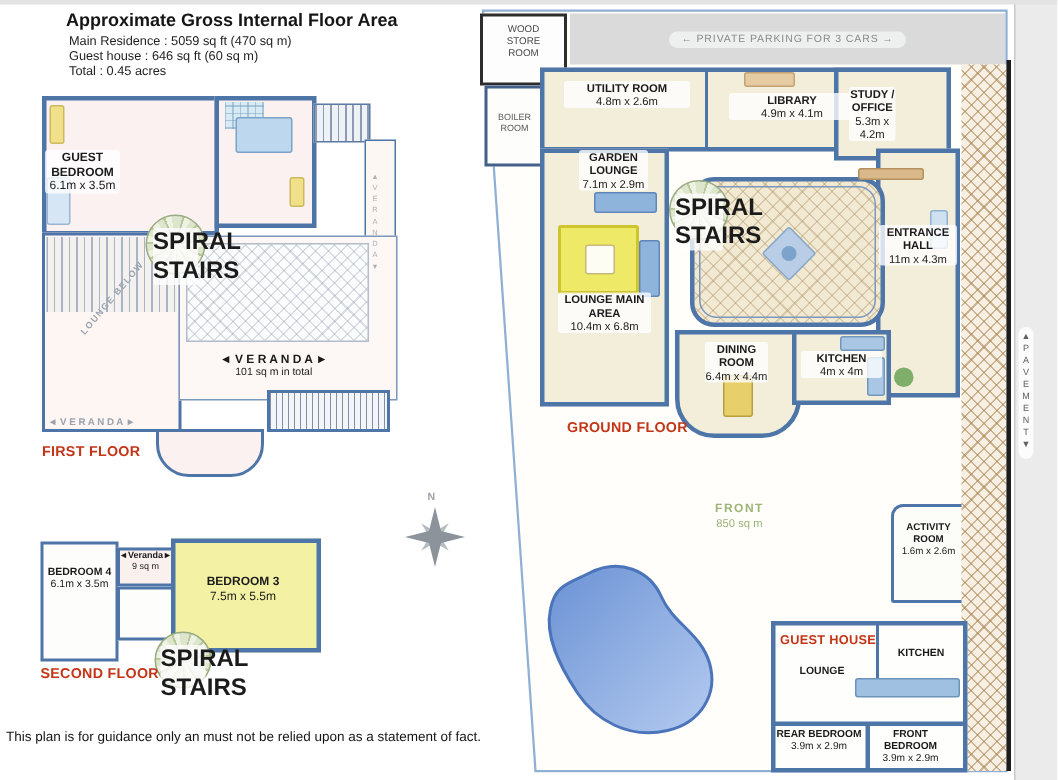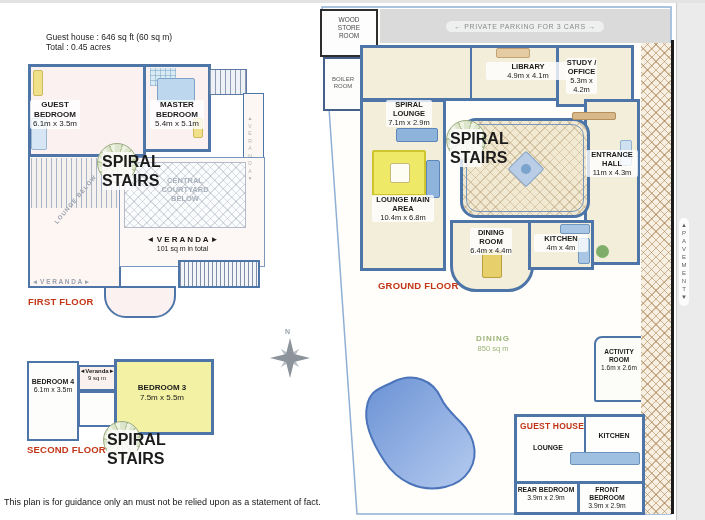--- a/index.html
+++ b/index.html
@@ -62,49 +62,46 @@
     <g transform="translate(355,368)">
       <path d="M38,14 C58,4 78,12 86,30 C94,48 112,54 118,74 C124,95 112,114 90,119 C64,125 42,112 30,94 C18,76 8,56 12,38 C15,22 24,21 38,14 Z" fill="url(#poolGrad)" stroke="#4b74ba" stroke-width="2"></path>
     </g>
     <g transform="translate(270,338)">
       <path d="M20,0 L24,16 L40,20 L24,24 L20,40 L16,24 L0,20 L16,16 Z" fill="#b7bcc3" transform="rotate(45 20 20) scale(0.65) translate(10.8 10.8)"></path>
       <path d="M20,0 L24,16 L40,20 L24,24 L20,40 L16,24 L0,20 L16,16 Z" fill="#8d939b"></path>
     </g>
   </svg>
   <div class="abs gray" style="left:285px;top:328px;font-size:7px;font-weight:bold;z-index:4">N</div>
 
+  <div class="hdr-title" style="left:44px;top:6px">Approximate Gross Internal Floor Area</div>
+  <div class="hdr-line" style="left:46px;top:22px">Main Residence : 5059 sq ft (470 sq m)</div>
   <div class="hdr-line" style="left:46px;top:32px">Guest house : 646 sq ft (60 sq m)</div>
   <div class="hdr-line" style="left:46px;top:42px">Total : 0.45 acres</div>
 
   <div class="wall pinkfill" style="left:28px;top:64px;width:118px;height:93px"></div>
   <div class="wall pinkfill" style="left:143px;top:64px;width:68px;height:88px"></div>
   <div class="checker" style="left:150px;top:68px;width:26px;height:18px"></div>
   <div class="hatch-roof" style="left:209px;top:69px;width:38px;height:26px"></div>
   <div class="wall2" style="left:243px;top:93px;width:21px;height:142px;border-width:1.5px;background:#fdf7f3"></div>
   <div class="vtext" style="left:247px;top:115px;font-size:5px;letter-spacing:1.5px;opacity:.55;background:transparent">▲VERANDA▼</div>
   <div class="wall2" style="left:28px;top:155px;width:93px;height:133px;border-width:2.5px;background:#fdf6f3"></div>
   <div class="hatch-roof" style="left:31px;top:158px;width:87px;height:50px;border:none;background:
     repeating-linear-gradient(90deg,#a9b5c6 0 1px,transparent 1px 5px),#f4f1ef"></div>
   <div class="rlabel nobg gray" style="left:44px;top:196px;width:64px;font-size:6px;font-weight:bold;transform:rotate(-50deg);letter-spacing:1px">LOUNGE BELOW</div>
   <div class="wall2" style="left:119px;top:157px;width:146px;height:110px;border-width:1.5px;border-color:#7b97bc;background:#fdf8f5"></div>
   <div class="hatch-gray" style="left:124px;top:162px;width:122px;height:66px"></div>
-  <div class="rlabel nobg" style="left:152px;top:176px;width:66px;font-size:7.5px;font-weight:bold;color:#a8b0bc">CENTRAL COURTYARD BELOW</div>
   <div class="hatch-rail" style="left:178px;top:260px;width:82px;height:28px"></div>
   <div class="wall2 pinkfill" style="left:104px;top:286px;width:72px;height:32px;border-width:2.5px;border-radius:0 0 22px 22px"></div>
 
   <div class="spiral" style="left:97px;top:143px;width:40px;height:40px"></div>
   <div class="rlabel sm" style="left:102px;top:152px;width:30px;font-weight:bold">SPIRAL STAIRS</div>
 
   <div class="rlabel" style="left:30px;top:100px;width:50px">
     <div class="rname" style="font-size:8px">GUEST BEDROOM</div>
     <div class="rdims" style="font-size:8px">6.1m x 3.5m</div>
-  </div>
-  <div class="rlabel" style="left:150px;top:100px;width:54px">
-    <div class="rname" style="font-size:8px">MASTER BEDROOM</div>
-    <div class="rdims" style="font-size:8px">5.4m x 5.1m</div>
   </div>
 
   <div class="rlabel nobg" style="left:130px;top:235px;width:105px">
     <div class="rname" style="font-size:8px">◄  V E R A N D A  ►</div>
     <div class="rdims" style="font-size:7px">101 sq m in total</div>
   </div>
   <div class="rlabel nobg gray" style="left:30px;top:278px;width:62px;font-size:6.5px;font-weight:bold">◄ V E R A N D A ►</div>
   <div class="floor-label" style="left:28px;top:296px">FIRST FLOOR</div>
 
   <div class="furn" style="left:33px;top:70px;width:10px;height:26px;background:#f0e08a;border:1px solid #cdb95e"></div>
@@ -153,30 +150,34 @@
   <div class="hatch-tan" style="left:460px;top:118px;width:130px;height:100px;border:3px solid #4e75a7;border-radius:16px;z-index:2;background:
        repeating-linear-gradient(45deg,rgba(170,140,95,.35) 0 1px,transparent 1px 7px),
        repeating-linear-gradient(-45deg,rgba(170,140,95,.35) 0 1px,transparent 1px 7px),#f1e9d2"></div>
   <div class="abs" style="left:466px;top:124px;width:118px;height:88px;border:1.5px solid #7b97bc;border-radius:12px;z-index:3"></div>
   <div class="furn" style="left:513px;top:156px;width:26px;height:26px;background:#b9cde6;border:1px solid #87a6c6;transform:rotate(45deg)"></div>
   <div class="furn" style="left:521px;top:164px;width:10px;height:10px;background:#7ba3cc;border-radius:50%"></div>
 
   <div class="spiral" style="left:446px;top:120px;width:40px;height:40px"></div>
   <div class="rlabel sm" style="left:450px;top:129px;width:32px;font-weight:bold">SPIRAL STAIRS</div>
 
+  <div class="rlabel" style="left:376px;top:54px;width:84px">
+    <div class="rname">UTILITY ROOM</div>
+    <div class="rdims">4.8m x 2.6m</div>
+  </div>
   <div class="rlabel" style="left:486px;top:62px;width:84px">
     <div class="rname">LIBRARY</div>
     <div class="rdims">4.9m x 4.1m</div>
   </div>
   <div class="rlabel" style="left:566px;top:58px;width:31px">
     <div class="rname">STUDY / OFFICE</div>
     <div class="rdims">5.3m x 4.2m</div>
   </div>
   <div class="rlabel" style="left:386px;top:100px;width:46px">
-    <div class="rname">SPIRAL LOUNGE</div>
+    <div class="rname">GARDEN LOUNGE</div>
     <div class="rdims">7.1m x 2.9m</div>
   </div>
   <div class="rlabel" style="left:586px;top:150px;width:52px">
     <div class="rname">ENTRANCE HALL</div>
     <div class="rdims">11m x 4.3m</div>
   </div>
   <div class="rlabel" style="left:372px;top:195px;width:62px">
     <div class="rname">LOUNGE MAIN AREA</div>
     <div class="rdims">10.4m x 6.8m</div>
   </div>
@@ -197,21 +198,21 @@
   <div class="furn" style="left:572px;top:112px;width:44px;height:8px;background:#d9b98a;border:1px solid #b3905d"></div>
   <div class="furn" style="left:482px;top:250px;width:20px;height:28px;background:#e7d06c;border:1px solid #b89f3e"></div>
   <div class="furn" style="left:560px;top:224px;width:30px;height:10px;background:#a9c7e4;border:1px solid #7097bd"></div>
   <div class="furn" style="left:578px;top:238px;width:12px;height:26px;background:#a9c7e4;border:1px solid #7097bd"></div>
   <div class="furn" style="left:620px;top:140px;width:12px;height:26px;background:#cfe0f0;border:1px solid #93b2cf"></div>
   <div class="furn" style="left:596px;top:245px;width:13px;height:13px;background:#7fae6a;border-radius:50%"></div>
 
   <div class="floor-label" style="left:378px;top:280px">GROUND FLOOR</div>
 
   <div class="rlabel nobg" style="left:462px;top:334px;width:62px;color:#9cb478">
-    <div class="rname" style="font-size:8px;letter-spacing:1px">DINING</div>
+    <div class="rname" style="font-size:8px;letter-spacing:1px">FRONT</div>
     <div class="rdims" style="font-size:7.5px">850 sq m</div>
   </div>
 
   <div class="wall2" style="left:594px;top:336px;width:50px;height:66px;border-width:2.5px;border-radius:8px 0 0 2px;background:#fcfdf9"></div>
   <div class="rlabel nobg sm" style="left:600px;top:348px;width:38px">
     <div class="rname">ACTIVITY ROOM</div>
     <div class="rdims">1.6m x 2.6m</div>
   </div>
 
   <div class="hatch-tan" style="left:641px;top:43px;width:30px;height:471px"></div>
@@ -229,15 +230,15 @@
   <div class="rlabel nobg" style="left:528px;top:444px;width:40px;font-size:7px;font-weight:bold">LOUNGE</div>
   <div class="rlabel nobg" style="left:516px;top:486px;width:60px">
     <div class="rname" style="font-size:6.8px">REAR BEDROOM</div>
     <div class="rdims" style="font-size:6.8px">3.9m x 2.9m</div>
   </div>
   <div class="rlabel nobg" style="left:584px;top:486px;width:46px">
     <div class="rname" style="font-size:6.8px">FRONT BEDROOM</div>
     <div class="rdims" style="font-size:6.8px">3.9m x 2.9m</div>
   </div>
 
-  <div class="note" style="left:4px;top:497px">This plan is for guidance only an must not be relied upon as a statement of fact.</div>
+  <div class="note" style="left:4px;top:486px">This plan is for guidance only an must not be relied upon as a statement of fact.</div>
 
 </div>
 
 </body></html>

